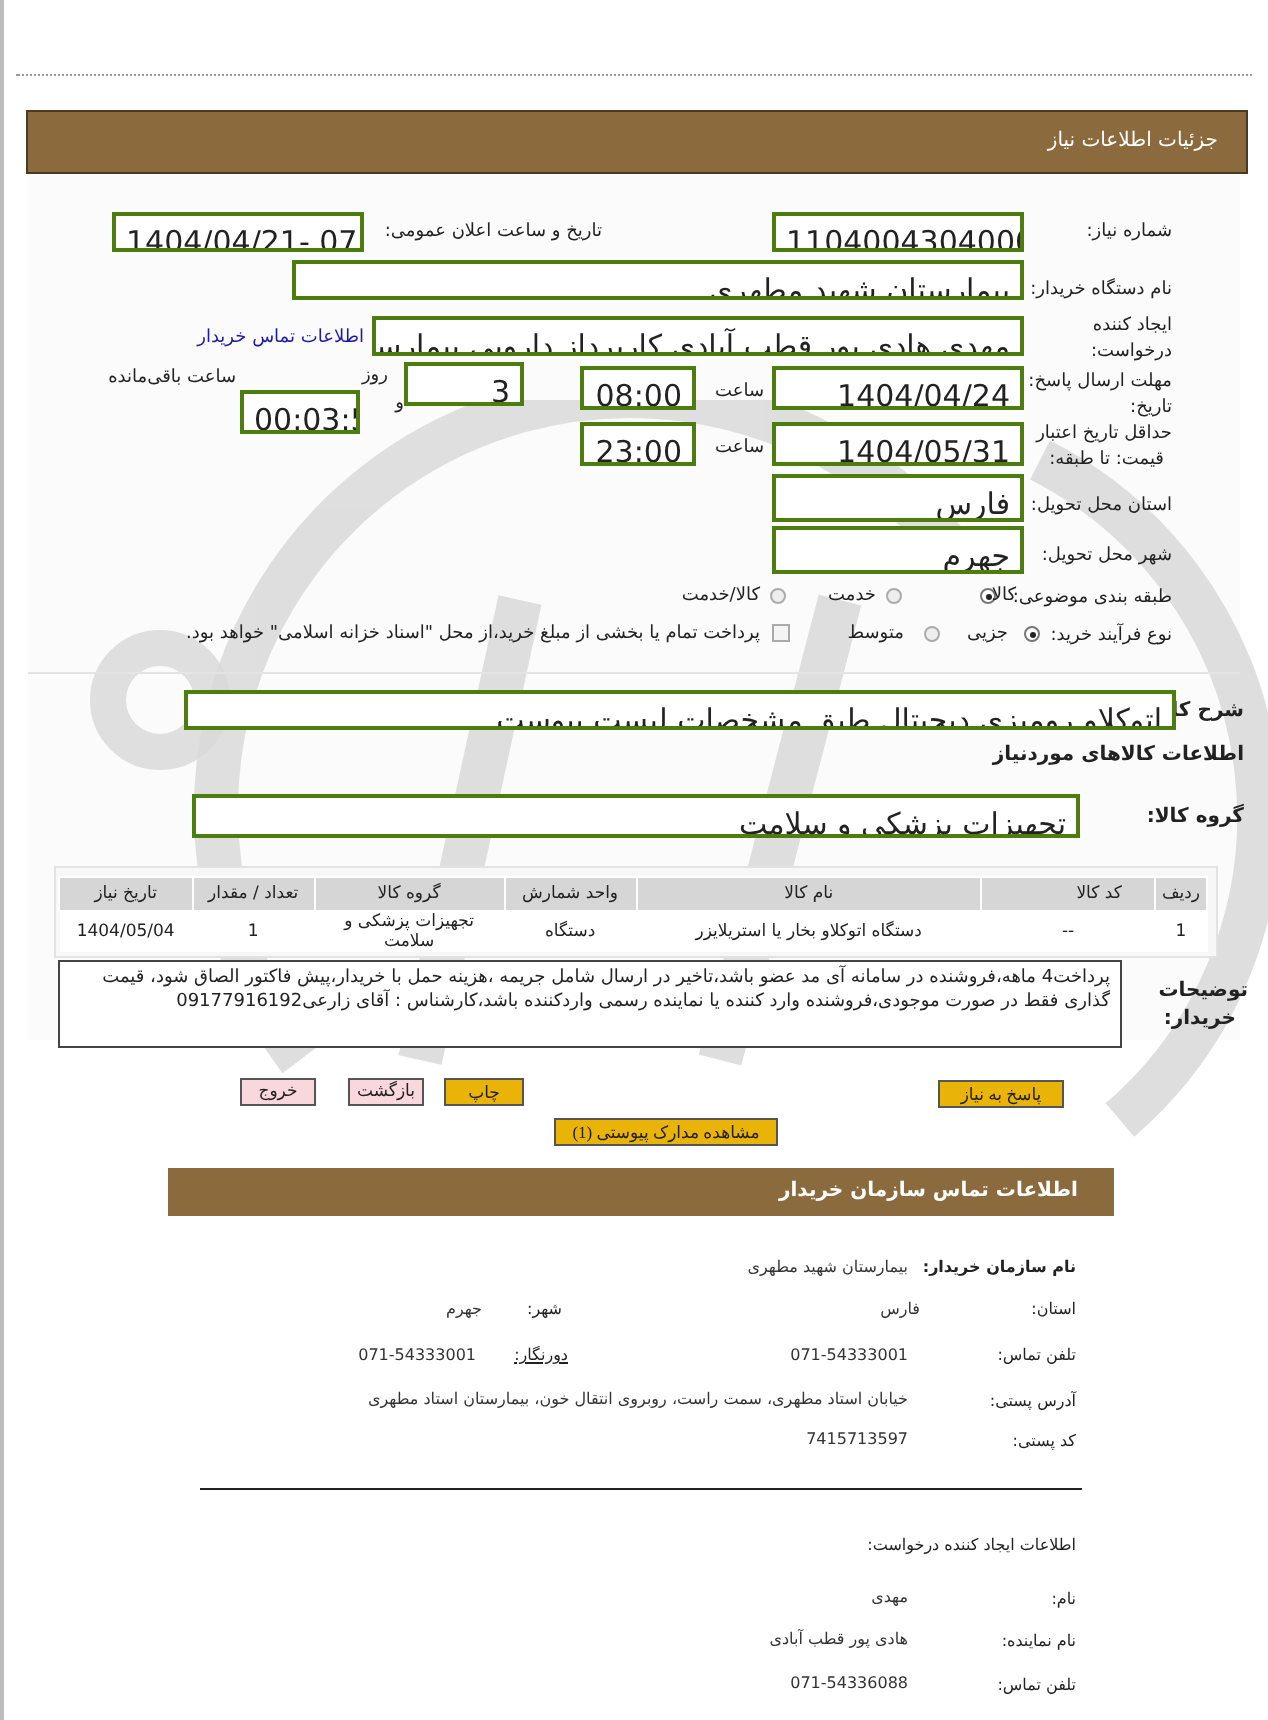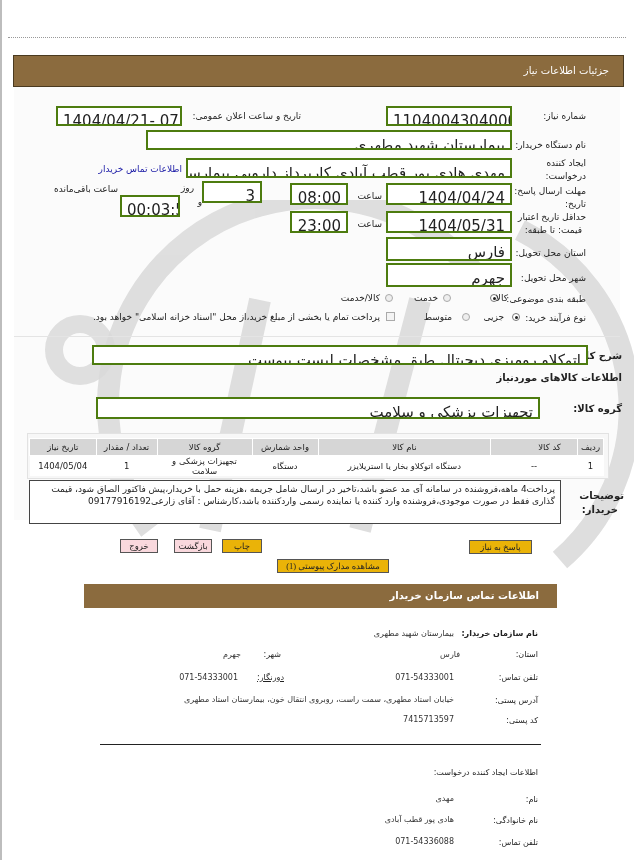--- a/index.html
+++ b/index.html
@@ -194,17 +194,17 @@
 <span class="c-lbl" style="right:96px; top:716px;">کد پستی:</span>
 <span class="c-val" style="right:180px; top:715px;">7415713597</span>
 
 <div class="hr"></div>
 
 <span class="c-lbl" style="right:96px; top:768px;">اطلاعات ایجاد کننده درخواست:</span>
 
 <span class="c-lbl" style="right:96px; top:795px;">نام:</span>
 <span class="c-val" style="right:180px; top:794px;">مهدی</span>
 
-<span class="c-lbl" style="right:96px; top:816px;">نام خانوادگی:</span>
+<span class="c-lbl" style="right:96px; top:816px;">نام نماینده:</span>
 <span class="c-val" style="right:180px; top:815px;">هادی پور قطب آبادی</span>
 
 <span class="c-lbl" style="right:96px; top:838px;">تلفن تماس:</span>
 <span class="c-val" style="right:180px; top:837px;">071-54336088</span>
 
 </body></html>

